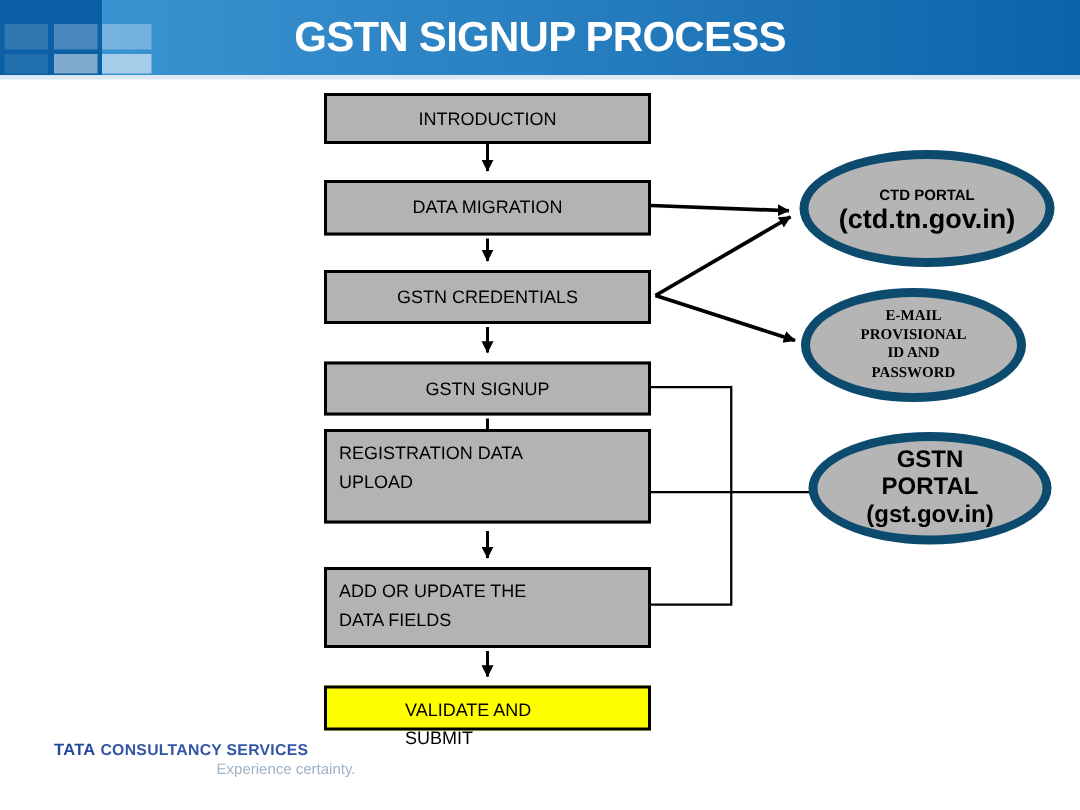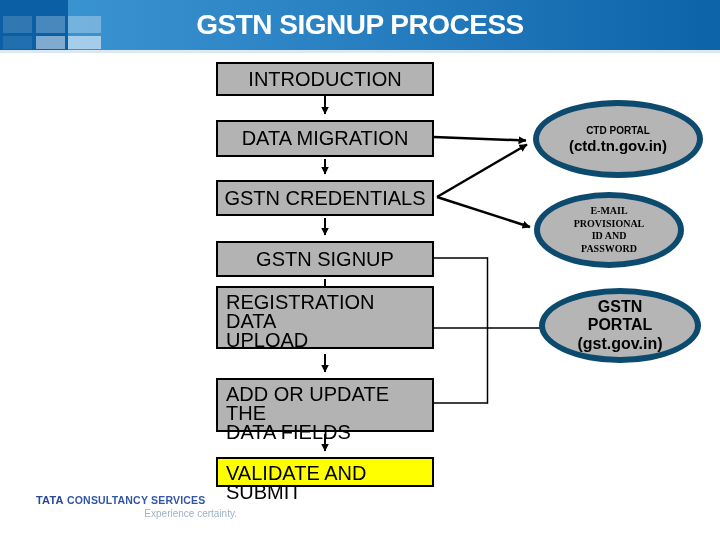--- a/index.html
+++ b/index.html
@@ -63,21 +63,21 @@
   }
 
   
   .box {
     position: absolute;
     left: 216px;
     width: 218px;
     background: #B3B3B3;
     border: 2px solid #000000;
     color: #000000;
-    font-size: 20px;
+    font-size: 12px;
     line-height: 19px;
   }
   .box.center {
     display: flex;
     align-items: center;
     justify-content: center;
     text-align: center;
   }
   .box.left { padding: 5px 8px; text-align: left; }
 
@@ -86,42 +86,42 @@
   .box-gstn-credentials { top: 180px; height: 36px; }
   .box-gstn-signup { top: 241px; height: 36px; }
   .box-registration { top: 286px; height: 63px; }
   .box-add-update { top: 378px; height: 54px; }
   .box-validate {
     top: 457px; height: 30px;
     background: #FFFF00;
     padding: 2px 8px;
     overflow: visible;
   }
-  .box-validate .bl { position: relative; z-index: 2; white-space: nowrap; }
+  .box-validate .bl { position: relative; z-index: 2; white-space: nowrap; margin-left: 44px; }
 
   
   .ellipse {
     position: absolute;
     background: #B5B5B5;
     border: 6px solid #0c4a6e;
     border-radius: 50%;
     display: flex;
     flex-direction: column;
     align-items: center;
     justify-content: center;
     text-align: center;
     color: #000000;
     font-weight: bold;
   }
   .ellipse-ctd   { left: 533px; top: 100px; width: 170px; height: 78px; }
   .ellipse-email { left: 534px; top: 192px; width: 150px; height: 76px; font-family: Liberation Serif, serif; }
   .ellipse-gstn  { left: 539px; top: 288px; width: 162px; height: 75px; overflow: visible; }
 
   .ellipse-ctd .el-small { font-size: 10px; line-height: 13px; }
-  .ellipse-ctd .el-big   { font-size: 15px; line-height: 18px; }
+  .ellipse-ctd .el-big   { font-size: 18px; line-height: 18px; }
   .ellipse-email .el-small { font-size: 10px; line-height: 12.5px; }
   .ellipse-gstn .el-big  { font-size: 16px; line-height: 18.5px; white-space: nowrap; }
 
   
   .footer-brand {
     position: absolute;
     left: 36px; top: 494px;
     font-size: 11px;
     letter-spacing: 0.2px;
     white-space: nowrap;

